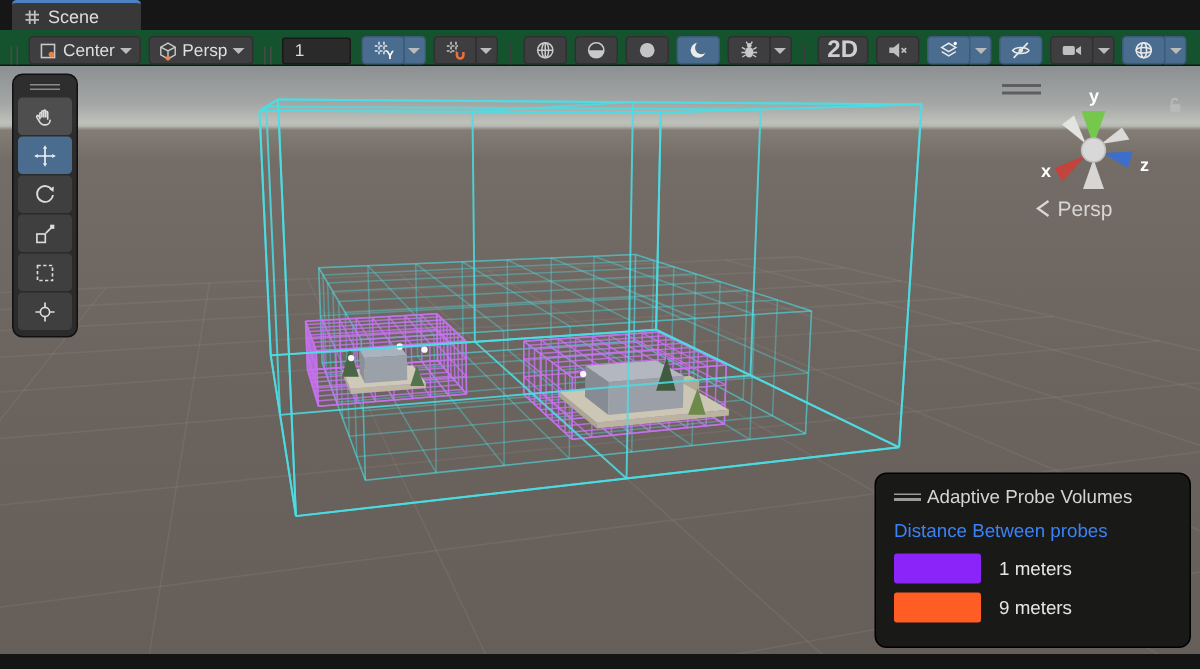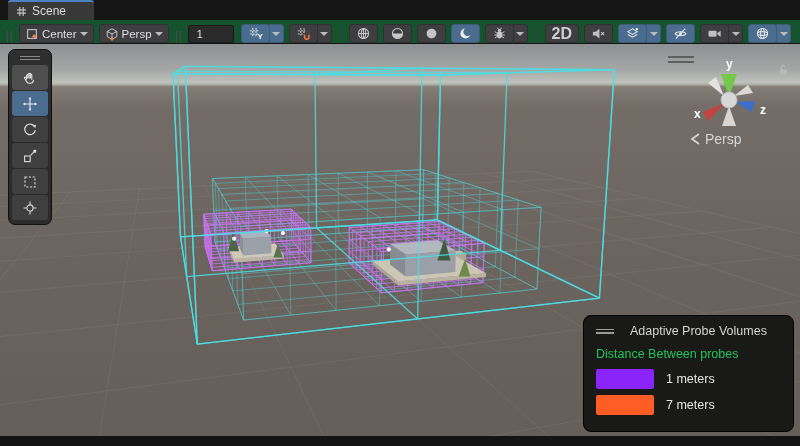--- a/index.html
+++ b/index.html
@@ -54,24 +54,24 @@
   .gizmo .grab { position:absolute; left:4px; top:6px; width:26px; }
   .gizmo .grab i { display:block; width:26px; height:2px; background:#5f5f5f; margin-bottom:3px; }
   .gizmo .axes { position:absolute; left:22px; top:6px; }
   .gizmo .lock { position:absolute; right:2px; top:14px; }
   .persp { position:absolute; left:26px; top:81px; display:flex; align-items:center; gap:4px;
     color:#D6D6D6; font-size:14px; }
 
   
   .legend { position:absolute; right:6px; bottom:4px; width:211px; background:rgba(22,22,22,.96);
     border:1px solid #000; border-radius:8px; padding:8px 12px 10px 12px; color:#E6E6E6; }
-  .legend .hdr { display:flex; align-items:center; gap:16px; margin-bottom:9px; }
+  .legend .hdr { display:flex; align-items:center; gap:4px; margin-bottom:9px; }
   .legend .hdr .grab i { display:block; width:18px; height:1.5px; background:#9a9a9a; margin:2px 0; }
   .legend .title { font-size:12.5px; color:#D4D4D4; }
-  .legend .subtitle { font-size:12.5px; margin-bottom:8px; color:#22c55e; }
+  .legend .subtitle { font-size:12.5px; margin-bottom:8px; color:#3b82f6; }
   .legend-row { display:flex; align-items:center; gap:12px; margin-bottom:6px; }
   .legend-row .swatch { width:58px; height:20px; border-radius:2px; flex:0 0 auto; }
   .legend-row .legend-label { font-size:12.5px; }
 
   
   .bottombar { height:10px; background:#141414; flex:0 0 auto; }
 
   svg { display:block; }
 </style>
 </head>
@@ -687,20 +687,20 @@
       </div>
       <div class="subtitle">Distance Between probes</div>
       <div id="legend-rows">
 
       <div class="legend-row">
           <span class="swatch" style="background: rgb(138, 36, 248);"></span>
           <span class="legend-label">1 meters</span>
         </div>
           <div class="legend-row">
           <span class="swatch" style="background: rgb(255, 93, 36);"></span>
-          <span class="legend-label">7 meters</span>
+          <span class="legend-label">9 meters</span>
         </div>
         </div>
     </div>
   </div>
 
   <div class="bottombar"></div>
 </div>
 
 </body></html>

